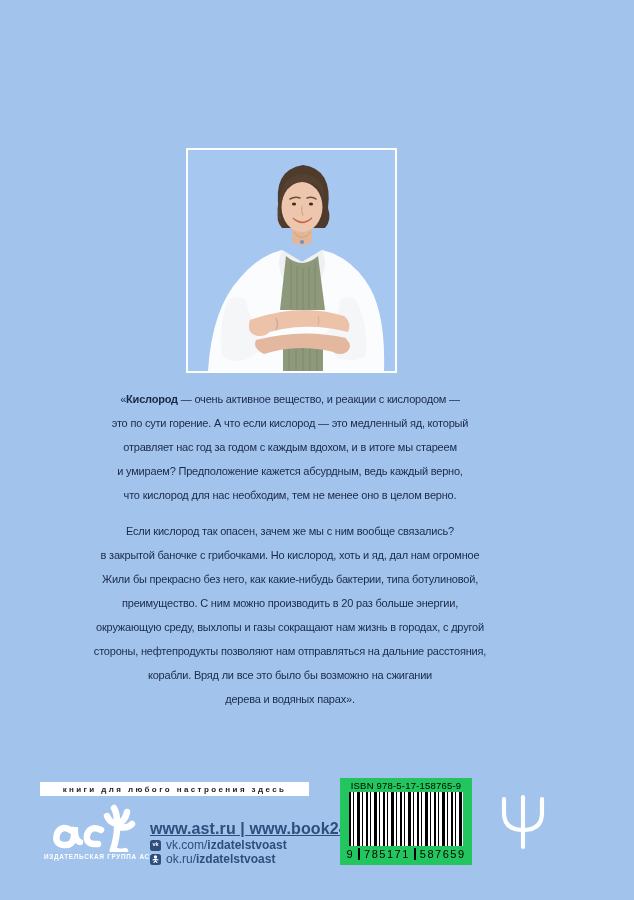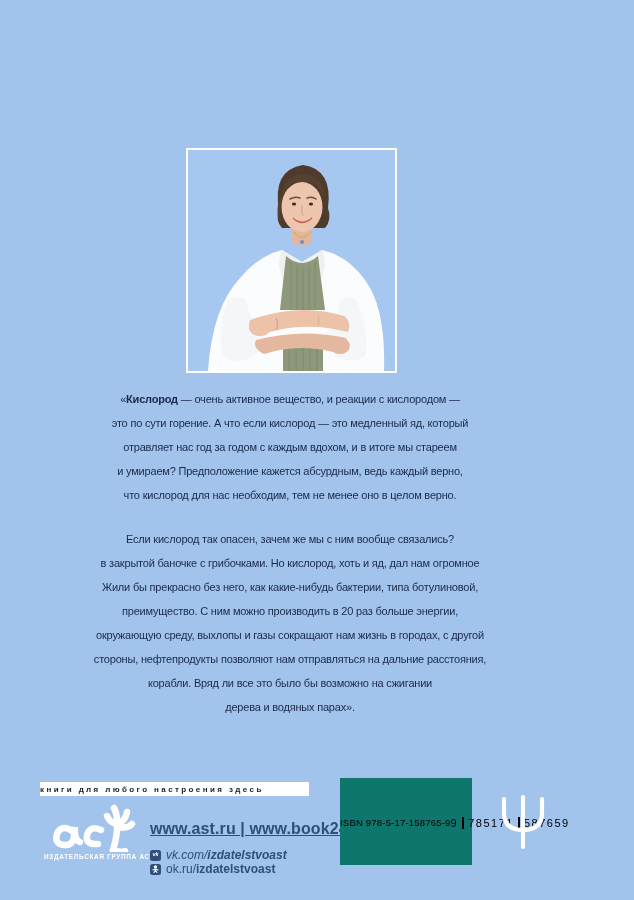--- a/index.html
+++ b/index.html
@@ -13,48 +13,48 @@
     position:absolute;left:186px;top:148px;width:207px;height:221px;
     border:2px solid #ffffff;
   }
   .photo-frame svg{display:block;width:100%;height:100%;}
   
   .quote{
     position:absolute;left:0;top:387px;width:580px;
     color:#1b2947;font-size:11px;line-height:24px;letter-spacing:-0.2px;
     text-align:center;
   }
-  .quote .para2{margin-top:20px;}
+  .quote .para2{margin-top:12px;}
   .quote b{font-weight:700;}
   
   .tagline-band{
     position:absolute;left:40px;top:782px;width:269px;height:14px;
-    background:#ffffff;display:flex;align-items:center;justify-content:flex-start;
+    background:#ffffff;display:flex;align-items:center;justify-content:center;
   }
   .tagline-band span{
     font-size:8px;font-weight:700;letter-spacing:2.4px;color:#1d1d1d;white-space:nowrap;
   }
   .ast-logo{position:absolute;left:44px;top:800px;width:106px;text-align:center;}
   .ast-logo svg{display:block;margin:0 auto;}
   .ast-caption{
     margin-top:1px;color:#ffffff;font-size:6.4px;font-weight:700;letter-spacing:0.7px;white-space:nowrap;
   }
   .links{position:absolute;left:150px;top:820px;color:#2e4e7c;}
   .links .sites{font-size:16px;font-weight:700;letter-spacing:0.1px;text-decoration:underline;}
   .social-line{display:flex;align-items:center;gap:5px;font-size:12px;margin-top:0;}
-  .social-line.first{margin-top:10px;font-style:italic;}
+  .social-line.first{}
   .social-line b{font-weight:700;}
   .sicon{
     width:11px;height:11px;background:#2e4e7c;border-radius:2.5px;
     display:inline-flex;align-items:center;justify-content:center;flex:0 0 auto;
   }
   .sicon span{color:#fff;font-size:5.5px;font-weight:700;line-height:1;}
   .barcode{
-    position:absolute;left:340px;top:778px;width:132px;height:87px;background:#0f766e;
-    display:flex;flex-direction:row;align-items:center;
+    position:absolute;left:340px;top:778px;width:132px;height:87px;background:#22c55e;
+    display:flex;flex-direction:column;align-items:center;
   }
   .isbn{font-size:9.5px;color:#000;margin-top:2px;letter-spacing:0.2px;white-space:nowrap;}
   .bars{
     width:114px;height:54px;margin-top:1px;
     background:repeating-linear-gradient(90deg,
       #000 0 2px,#fff 2px 4px,#000 4px 5px,#fff 5px 8px,
       #000 8px 11px,#fff 11px 13px,#000 13px 14px,#fff 14px 17px);
   }
   .digits{
     display:flex;align-items:flex-end;gap:4px;height:14px;

